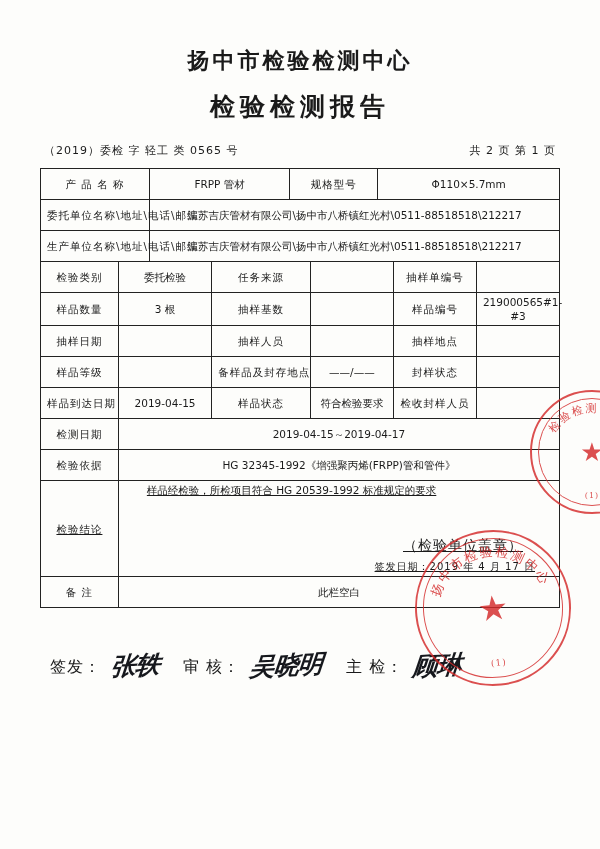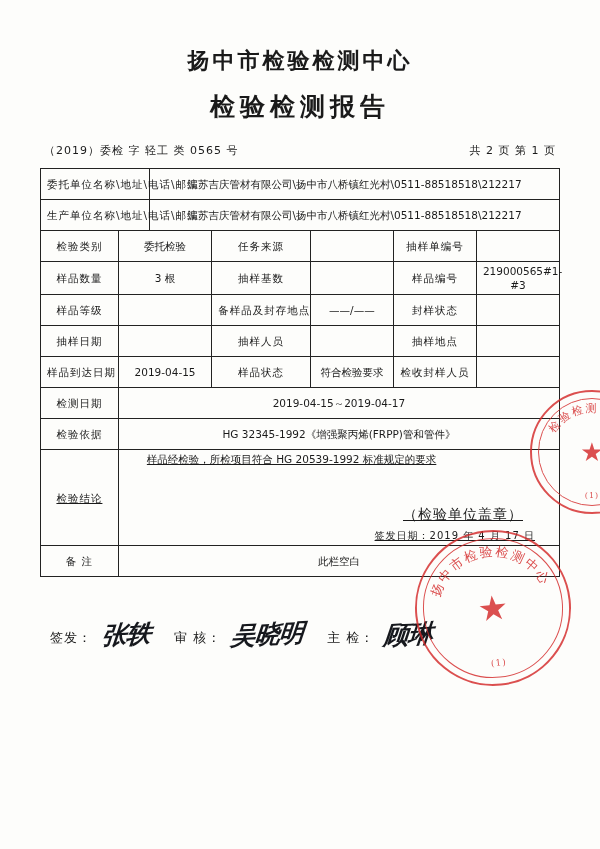--- a/index.html
+++ b/index.html
@@ -85,21 +85,21 @@
     letter-spacing:1px;
   }
   .sig-area{
     display:flex;
     align-items:flex-end;
     margin-top:16px;
     padding:0 10px;
     height:58px;
   }
   .sig-block{display:flex;align-items:flex-end;}
-  .sig-label{font-size:13px;letter-spacing:1px;padding-bottom:4px;}
+  .sig-label{font-size:16px;letter-spacing:1px;padding-bottom:4px;}
   .sig-hand{
     font-family:"DejaVu Serif","Liberation Serif",serif;
     font-size:25px;
     color:#16181d;
     padding:0 10px;
     transform:skewX(-8deg) rotate(-3deg);
     font-style:italic;
     font-weight:bold;
     letter-spacing:-1px;
     white-space:nowrap;
@@ -161,20 +161,26 @@
 
   <table class="report">
     <colgroup>
       <col style="width:21%">
         <col style="width:27%">
       <col style="width:17%">
         <col style="width:35%">
     </colgroup>
     <tbody>
       <tr>
+        <td class="lbl">产 品 名 称</td>
+        <td class="val">FRPP 管材</td>
+        <td class="lbl">规格型号</td>
+        <td class="val">Φ110×5.7mm</td>
+      </tr>
+      <tr>
         <td class="lbl tall">委托单位名称\地址\电话\邮编</td>
         <td class="val" colspan="3">江苏吉庆管材有限公司\扬中市八桥镇红光村\0511-88518518\212217</td>
       </tr>
       <tr>
         <td class="lbl tall">生产单位名称\地址\电话\邮编</td>
         <td class="val" colspan="3">江苏吉庆管材有限公司\扬中市八桥镇红光村\0511-88518518\212217</td>
       </tr>
     </tbody>
   </table>
 
@@ -198,33 +204,33 @@
       </tr>
       <tr>
         <td class="lbl tall">样品数量</td>
         <td class="val">3 根</td>
         <td class="lbl">抽样基数</td>
         <td class="val"></td>
         <td class="lbl">样品编号</td>
         <td class="val">219000565#1-#3</td>
       </tr>
       <tr>
+        <td class="lbl tall">抽样日期</td>
+        <td class="val"></td>
+        <td class="lbl">抽样人员</td>
+        <td class="val"></td>
+        <td class="lbl">抽样地点</td>
+        <td class="val"></td>
+      </tr>
+      <tr>
         <td class="lbl tall">样品等级</td>
         <td class="val"></td>
         <td class="lbl">备样品及封存地点</td>
         <td class="val">——/——</td>
         <td class="lbl">封样状态</td>
-        <td class="val"></td>
-      </tr>
-      <tr>
-        <td class="lbl tall">抽样日期</td>
-        <td class="val"></td>
-        <td class="lbl">抽样人员</td>
-        <td class="val"></td>
-        <td class="lbl">抽样地点</td>
         <td class="val"></td>
       </tr>
       <tr>
         <td class="lbl tall">样品到达日期</td>
         <td class="val">2019-04-15</td>
         <td class="lbl">样品状态</td>
         <td class="val">符合检验要求</td>
         <td class="lbl">检收封样人员</td>
         <td class="val"></td>
       </tr>

